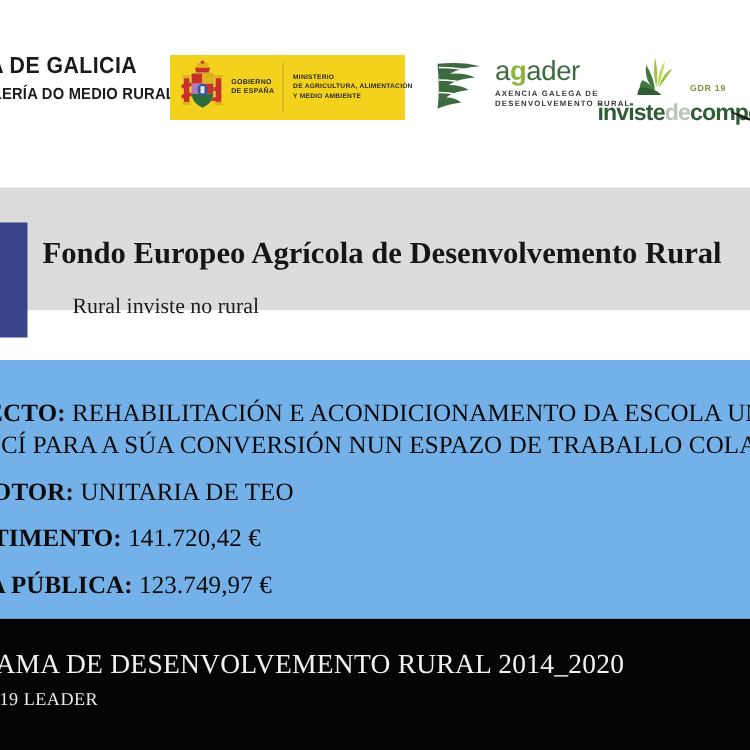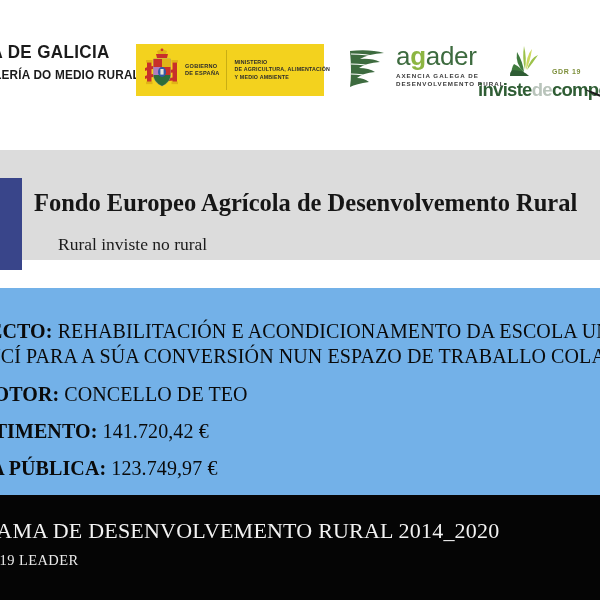--- a/index.html
+++ b/index.html
@@ -119,21 +119,21 @@
   }
   .agader .mark {
     position: absolute;
     left: 0; top: 3px;
     width: 44px; height: 42px;
   }
   .agader .word {
     position: absolute;
     left: 48px; top: 0px;
     font-family: "Liberation Sans", sans-serif;
-    font-size: 26px;
+    font-size: 22px;
     font-weight: 400;
     letter-spacing: -0.3px;
     color: #3d6b3f;
     line-height: 25px;
     white-space: nowrap;
   }
   .agader .word .g {
     color: #8cb542;
     font-weight: 700;
   }
@@ -191,21 +191,21 @@
     position: absolute;
     left: 106px; top: 44px;
     width: 30px; height: 16px;
   }
 
   
   .title-band {
     position: absolute;
     left: 0; top: 150px;
     width: 600px;
-    height: 110px;
+    height: 98px;
     background: #dcdcdc;
   }
   .eu-flag {
     position: absolute;
     left: -22px; top: 28px;
     width: 44px; height: 92px;
     background: #39458a;
   }
   .feader-title {
     position: absolute;
@@ -388,21 +388,21 @@
       <span class="lbl">PROXECTO:</span>
       <span class="val">REHABILITACIÓN E ACONDICIONAMENTO DA ESCOLA UNITARIA</span>
     </div>
 
     <div class="info-line proj-l2">
       <span class="val">DE LUCÍ PARA A SÚA CONVERSIÓN NUN ESPAZO DE TRABALLO COLABORATIVO</span>
     </div>
 
     <div class="info-line promoter">
       <span class="lbl">PROMOTOR:</span>
-      <span class="val">CONCELLO DE TEO</span>
+      <span class="val">UNITARIA DE TEO</span>
     </div>
 
     <div class="info-line invest">
       <span class="lbl">INVESTIMENTO:</span>
       <span class="val">141.720,42 €</span>
     </div>
 
     <div class="info-line public">
       <span class="lbl">AXUDA PÚBLICA:</span>
       <span class="val">123.749,97 €</span>

